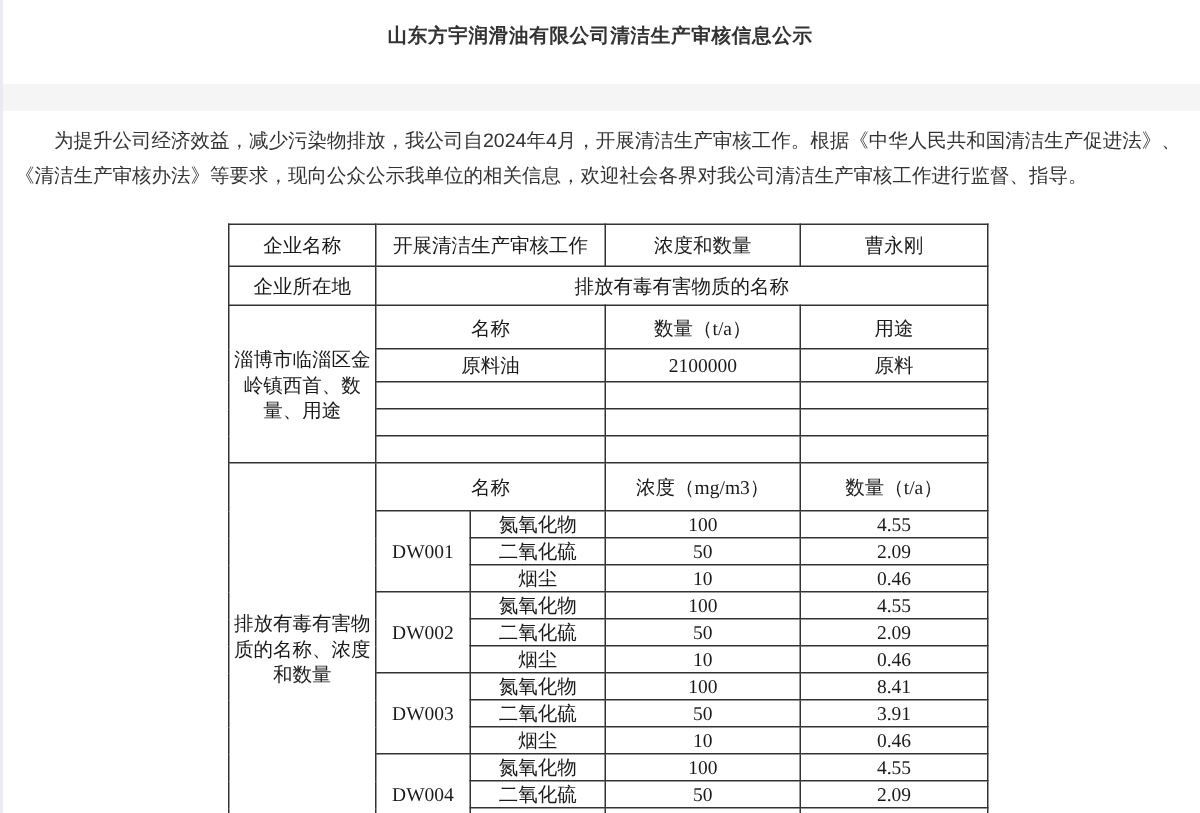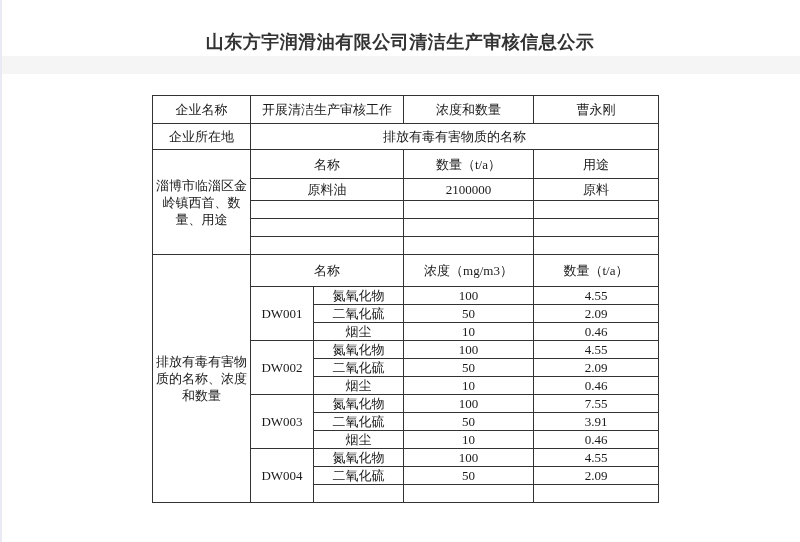--- a/index.html
+++ b/index.html
@@ -22,23 +22,23 @@
     position: absolute;
     left: 0; top: 0;
     width: 2px; height: 542px;
     background: #eae9f6;
   }
   .header {
     height: 56px;
   }
   .page-title {
     margin: 0;
-    padding-top: 30px;
+    padding-top: 15px;
     text-align: center;
-    font-size: 18px;
+    font-size: 13px;
     font-weight: bold;
     color: #333333;
     letter-spacing: 0.5px;
   }
   .divider-band {
     height: 18px;
     background: #f5f5f6;
   }
   .intro {
     margin: 8px 10px 0 10px;
@@ -83,20 +83,21 @@
 
 <div class="page">
   <div class="edge-stripe"></div>
 
   <div class="header">
     <h1 class="page-title">山东方宇润滑油有限公司清洁生产审核信息公示</h1>
   </div>
 
   <div class="divider-band"></div>
 
+  <p class="intro">为提升公司经济效益，减少污染物排放，我公司自2024年4月，开展清洁生产审核工作。根据《中华人民共和国清洁生产促进法》、《清洁生产审核办法》等要求，现向公众公示我单位的相关信息，欢迎社会各界对我公司清洁生产审核工作进行监督、指导。</p>
 
   <table class="disclosure">
     <colgroup>
       <col style="width:98px">
       <col style="width:63px">
       <col style="width:90px">
       <col style="width:130px">
       <col style="width:125px">
     </colgroup>
 
@@ -177,21 +178,21 @@
     <tr class="rh18">
       <td>烟尘</td>
       <td>10</td>
       <td>0.46</td>
     </tr>
 
     <tr class="rh18">
       <td rowspan="3">DW003</td>
       <td>氮氧化物</td>
       <td>100</td>
-      <td>7.55</td>
+      <td>8.41</td>
     </tr>
     <tr class="rh18">
       <td>二氧化硫</td>
       <td>50</td>
       <td>3.91</td>
     </tr>
     <tr class="rh18">
       <td>烟尘</td>
       <td>10</td>
       <td>0.46</td>

